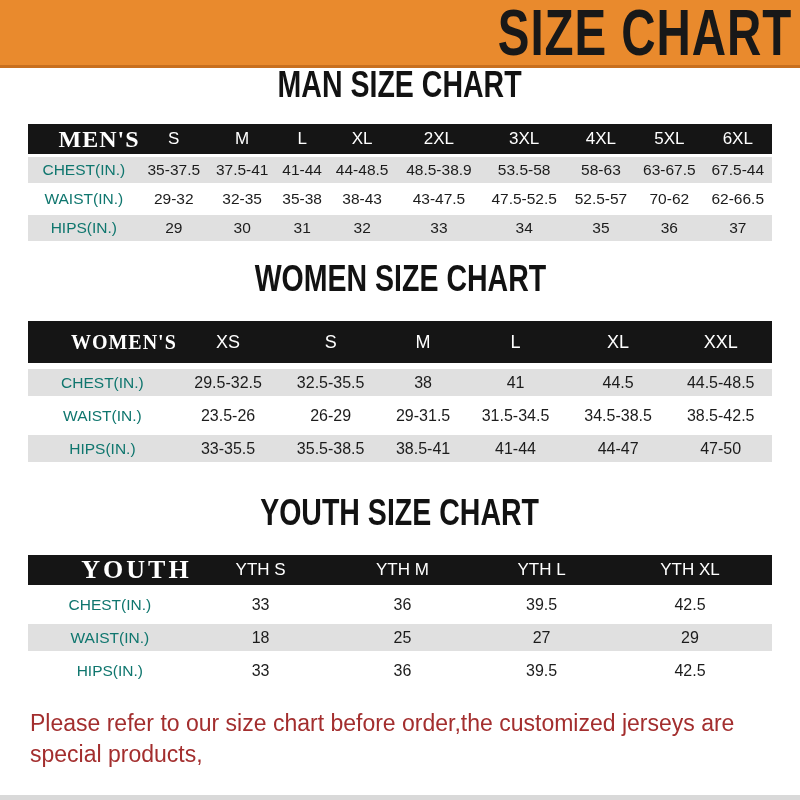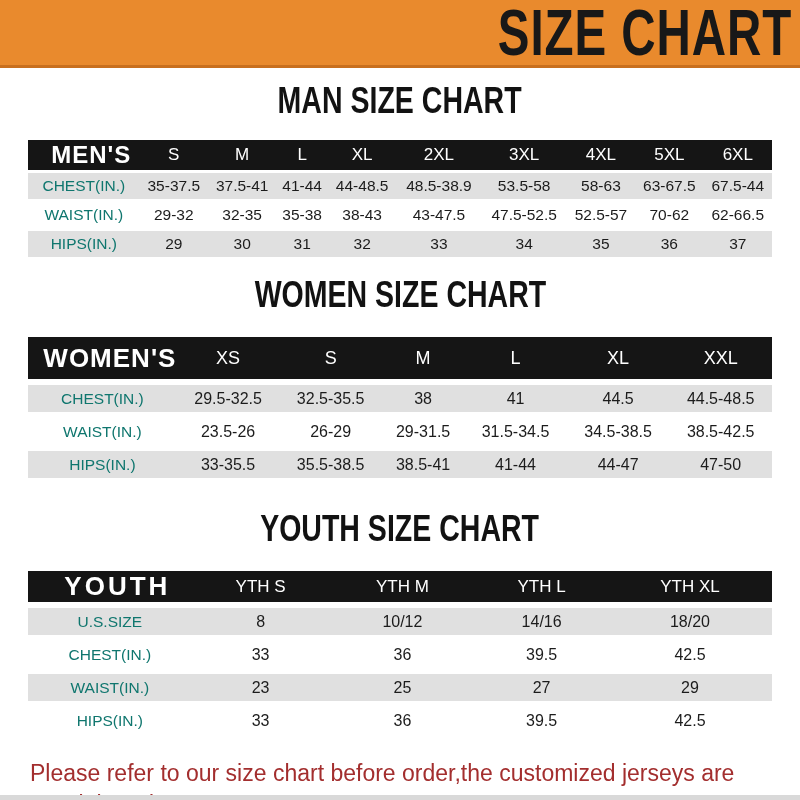--- a/index.html
+++ b/index.html
@@ -30,21 +30,21 @@
   .banner-title{
     display:inline-block;
     font-size:50px;font-weight:900;letter-spacing:1px;
     color:#181818;
     transform:scale(0.95,1.3);
     white-space:nowrap;
   }
   
   .section-heading{
     text-align:center;
-    margin-top:16px;margin-bottom:14px;
+    margin-bottom:14px;
     line-height:34px;
   }
   .section-heading .condensed{
     display:inline-block;
     font-size:31px;font-weight:900;letter-spacing:0px;
     color:#121212;
     transform:scale(0.92,1.22);
     white-space:nowrap;
   }
   
@@ -64,25 +64,25 @@
   table.size-table th{
     color:#FFFFFF;font-weight:400;
     text-align:center;vertical-align:middle;
     font-size:17px;
   }
   table.men th{height:30px;}
   table.women th{height:42px;font-size:18px;}
   table.youth th{height:20px;font-size:17px;}
 
   table.size-table th.label-cell{
-    text-align:center;padding-left:15px;
-    font-weight:700;letter-spacing:1px;
+    text-align:right;padding-left:24px;
+    font-weight:700;letter-spacing:1px;font-family:Liberation Serif, serif;
   }
   table.men th.label-cell{font-size:24px;width:15%;}
-  table.women th.label-cell{font-size:26px;width:20%;}
+  table.women th.label-cell{font-size:20px;width:20%;}
   table.youth th.label-cell{font-size:26px;letter-spacing:3px;width:22%;}
 
   table.size-table td{
     text-align:center;vertical-align:middle;
     font-size:15.5px;color:#1c1c1c;
     height:26px;
   }
   table.women td,table.youth td{height:27px;font-size:16px;}
   table.size-table td.row-label{
     font-size:15.5px;color:#0f766e;
@@ -224,37 +224,30 @@
     <thead>
       <tr>
         <th class="label-cell">YOUTH</th>
         <th>YTH S</th>
         <th>YTH M</th>
         <th>YTH L</th>
         <th>YTH XL</th>
       </tr>
     </thead>
     <tbody>
-      <tr class="row-gray">
-        <td class="row-label">U.S.SIZE</td>
-        <td>8</td>
-        <td>10/12</td>
-        <td>14/16</td>
-        <td>18/20</td>
-      </tr>
       <tr class="row-white">
         <td class="row-label">CHEST(IN.)</td>
         <td>33</td>
         <td>36</td>
         <td>39.5</td>
         <td>42.5</td>
       </tr>
       <tr class="row-gray">
         <td class="row-label">WAIST(IN.)</td>
-        <td>23</td>
+        <td>18</td>
         <td>25</td>
         <td>27</td>
         <td>29</td>
       </tr>
       <tr class="row-white">
         <td class="row-label">HIPS(IN.)</td>
         <td>33</td>
         <td>36</td>
         <td>39.5</td>
         <td>42.5</td>

